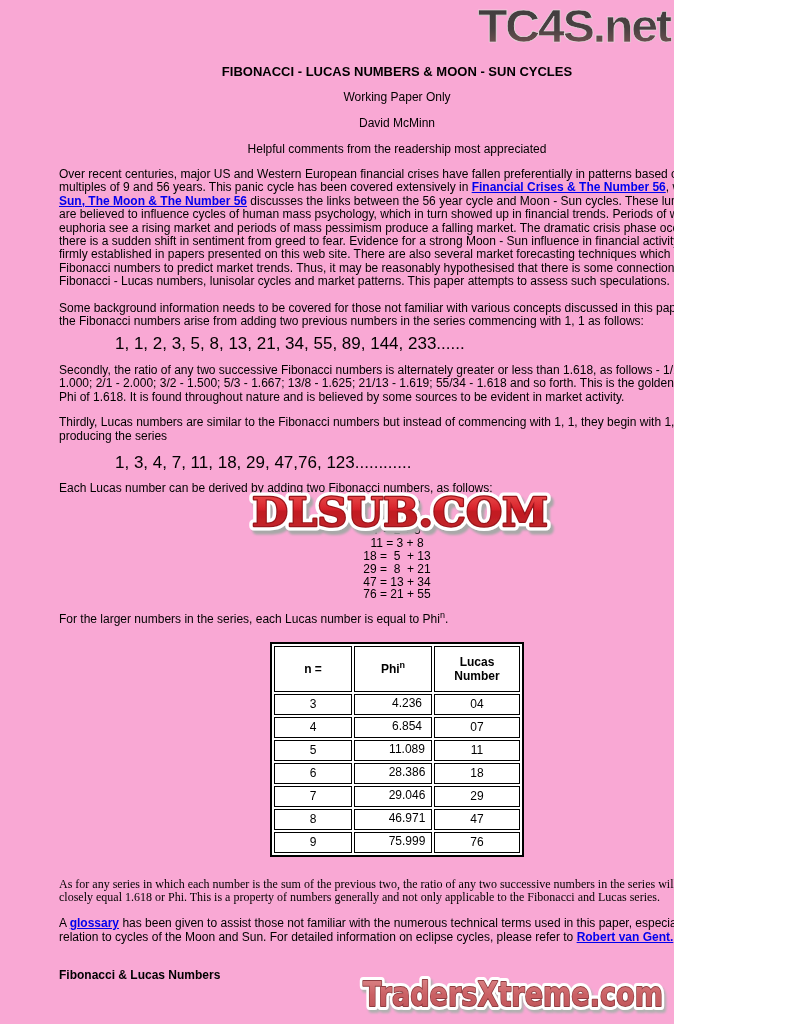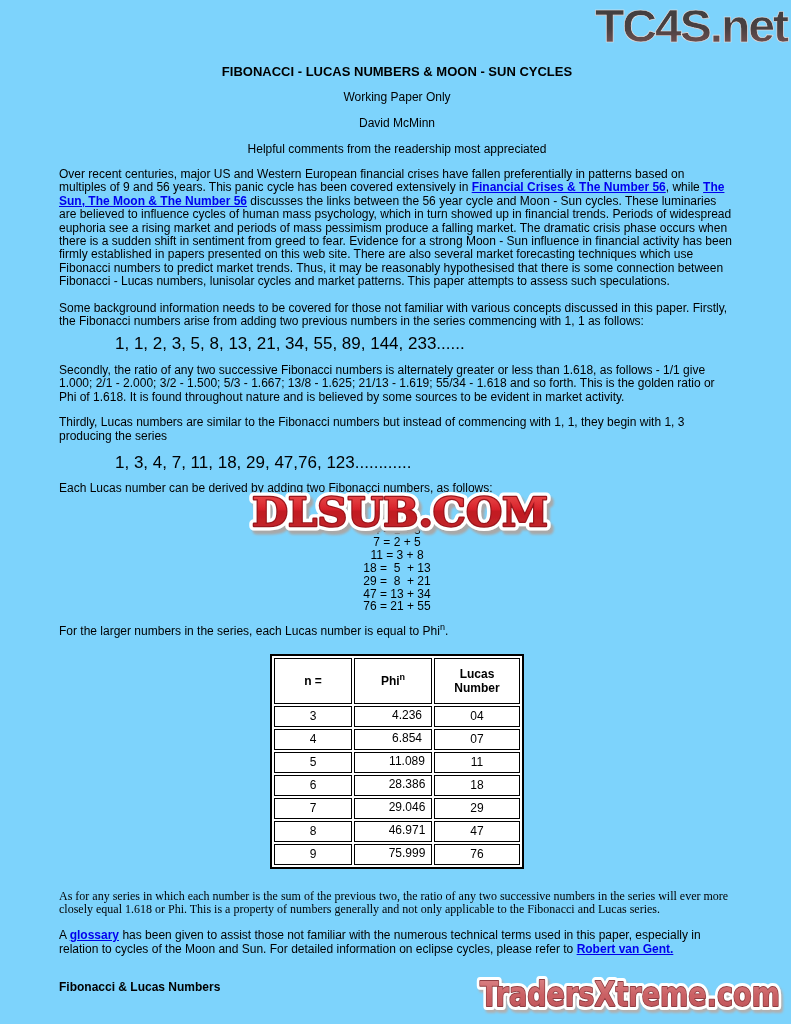--- a/index.html
+++ b/index.html
@@ -1,19 +1,19 @@
 <!DOCTYPE html>
 <html><head>
 <meta charset="utf-8">
 <style>
   html,body{margin:0;padding:0;background:#ffffff;}
   .page{
     position:relative;
-    width:791px;height:1024px;
-    background:#7dd3fc;
+    width:674px;height:1024px;
+    background:#f9a8d4;
     font-family:"Liberation Sans", sans-serif;
     color:#111111;
     overflow:hidden;
   }
   .content{
     position:absolute;left:59px;top:0;width:676px;
   }
   .doc-title{
     margin:64px 0 0 0;
     font-size:13px;font-weight:bold;text-align:center;color:#000;
@@ -27,21 +27,21 @@
     font-size:12px;line-height:13.4px;margin:12px 0 0 0;color:#000;
   }
   p.body.gap13{margin-top:13px;}
   .series-line{
     font-size:17px;line-height:13.4px;margin:9px 0 0 0;padding-left:56px;color:#000;
     white-space:pre;
   }
   .series-line.g13{margin-top:13px;}
   a.lnk{color:#0000EE;font-weight:bold;text-decoration:underline;}
   .equations{
-    margin-top:15px;text-align:center;font-size:12px;line-height:12.8px;color:#000;
+    margin-top:3px;text-align:center;font-size:12px;line-height:12.8px;color:#000;
   }
   .equations div{white-space:pre;}
   .phi-sentence{margin-top:15px;}
   sup{font-size:9px;line-height:0;}
 
   
   .lucas-table-wrap{margin-top:15px;text-align:center;}
   table.lucas{
     margin:0 auto;
     border-collapse:separate;border-spacing:2px;

